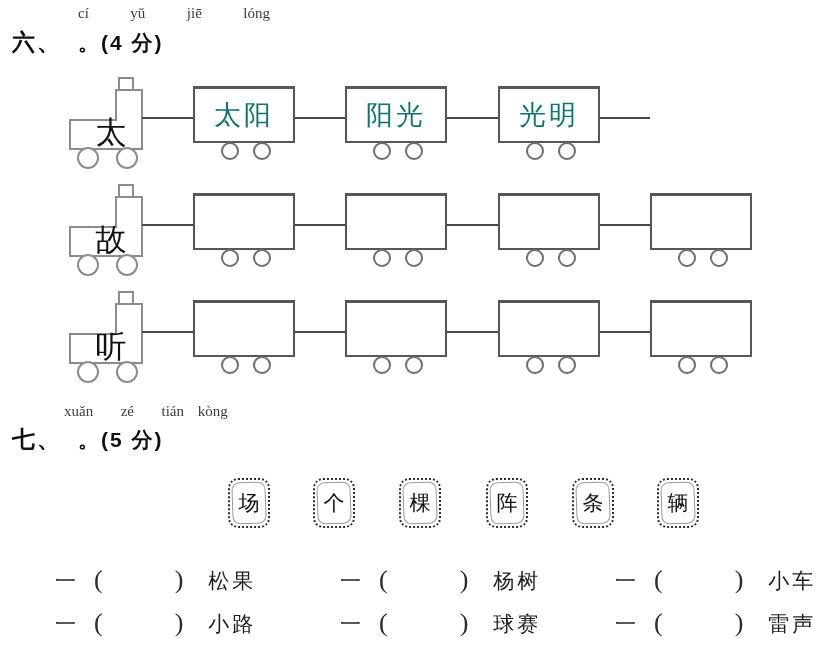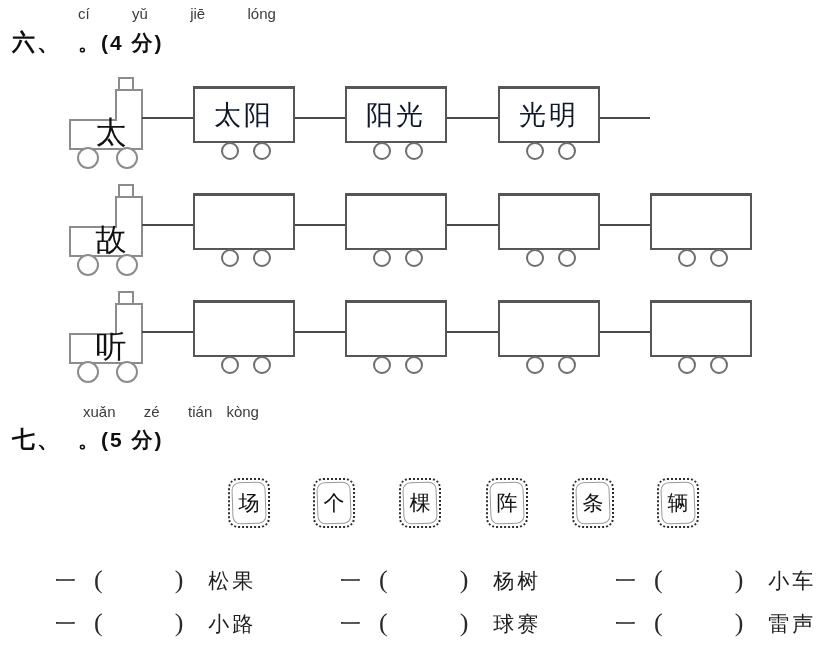--- a/index.html
+++ b/index.html
@@ -1,43 +1,43 @@
 <!DOCTYPE html>
 <html><head>
 <meta charset="utf-8">
 <style>
   * { margin:0; padding:0; box-sizing:border-box; }
   body { background:#fff; }
   .sheet { position:relative; width:830px; height:646px; background:#ffffff; overflow:hidden;
            font-family:"Liberation Serif", serif; color:#1a1a1a; }
 
   
-  .pinyin { position:absolute; font-family:Liberation Sans, sans-serif; font-size:15px;
+  .pinyin { position:absolute; font-family:Liberation Serif, serif; font-size:15px;
             color:#3c3c3c; white-space:pre; }
   .p1 { left:78px; top:5px;  word-spacing:17px; }
-  .p2 { left:83px; top:403px; word-spacing:10px; }
+  .p2 { left:64px; top:403px; word-spacing:10px; }
   .heading { position:absolute; display:flex; align-items:baseline;
              font-family:"Liberation Sans", sans-serif; font-weight:700; font-size:23px; color:#101010; }
   .h1 { left:12px; top:27px; }
   .h2 { left:12px; top:424px; }
   .hnum   { margin-right:14px; letter-spacing:2px; }
   .htitle { letter-spacing:13px; }
   .hscore { font-weight:600; font-size:21px; letter-spacing:2px; margin-left:2px; }
 
   
   .trow { position:absolute; left:0; width:830px; height:100px; }
   .engine { position:absolute; left:68px; top:0; }
   .es { fill:#ffffff; stroke:#8c8c8c; stroke-width:2; }
   .echar { position:absolute; left:88px; top:40px; width:46px; height:34px; line-height:34px;
            text-align:center; font-size:31px; color:#111; }
   .conn { position:absolute; top:41px; height:2px; background:#4a4a4a; }
   .car { position:absolute; top:10px; width:102px; height:57px; background:#fff;
          border:2px solid #565656; border-top-width:3px;
          display:flex; align-items:center; justify-content:center; }
-  .cword { font-size:27px; letter-spacing:3px; color:#0f172a; }
+  .cword { font-size:27px; letter-spacing:3px; color:#0f766e; }
   .wheel { position:absolute; top:53px; width:18px; height:18px; background:#fff;
            border:2px solid #6e6e6e; border-radius:50%; display:block; }
   .wh1 { left:26px; } .wh2 { left:58px; }
 
   
   .charm { position:absolute; top:478px; width:42px; height:50px;
            border:2px dotted #2d2d2d; border-radius:10px;
            display:flex; align-items:center; justify-content:center; }
   .charm::before { content:""; position:absolute; inset:2px; border:1px solid #9a9a9a;
                    border-radius:8px; transform:rotate(-2deg); }

